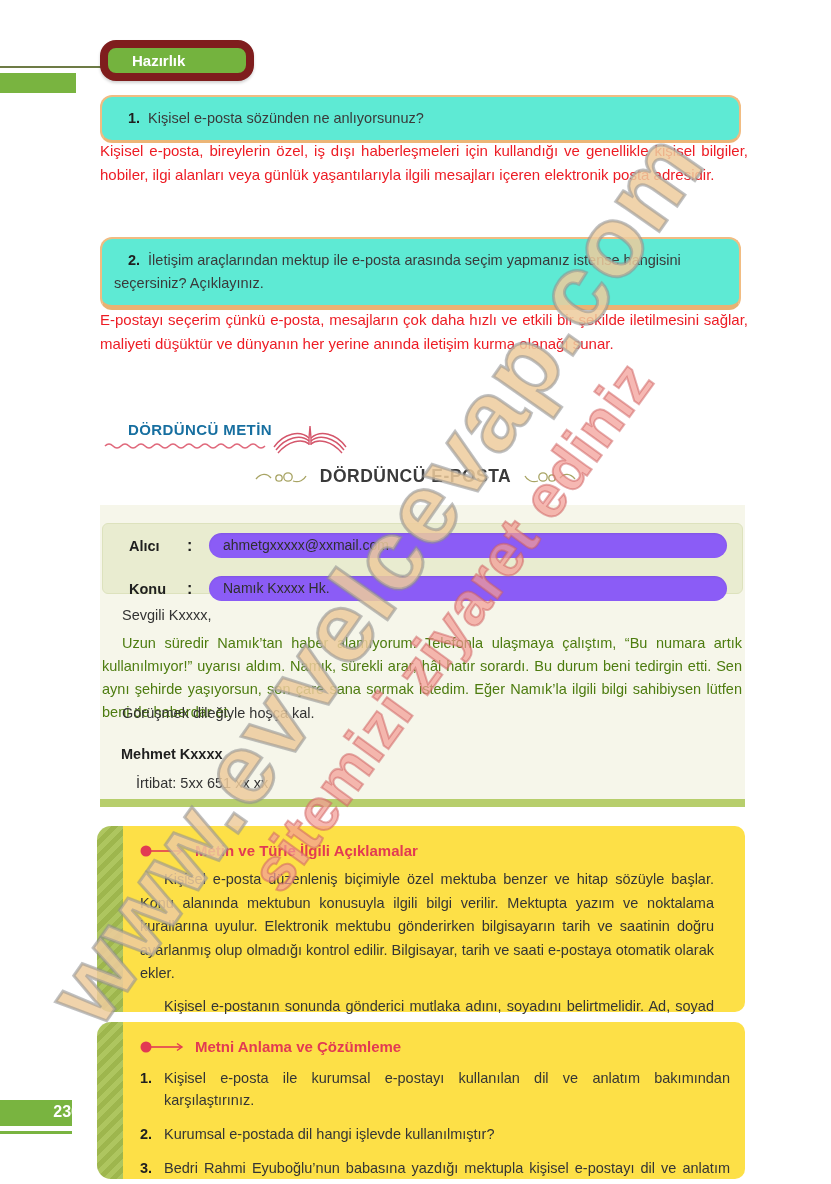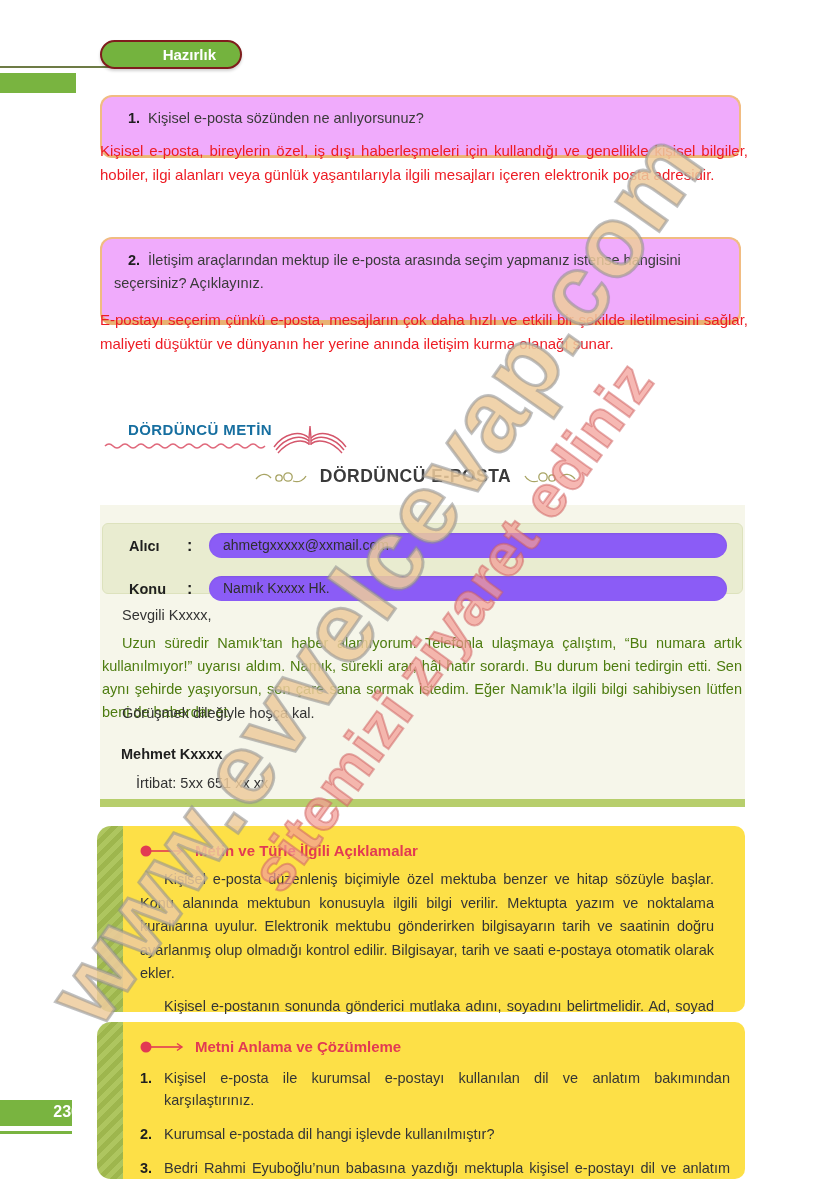--- a/index.html
+++ b/index.html
@@ -9,30 +9,30 @@
   }
   .page{position:relative;width:831px;height:1184px;overflow:hidden;}
 
   
   .top-line{position:absolute;left:0;top:66px;width:226px;height:2px;background:#6d7b45;}
   .top-bar{position:absolute;left:0;top:73px;width:76px;height:20px;background:#79b440;}
 
   
   .badge{
     position:absolute;left:100px;top:40px;min-width:90px;height:25px;
-    background:#74b33e;border:2px solid #7f1d1d;border-radius:16px;
+    background:#74b33e;border:8px solid #7f1d1d;border-radius:16px;
     color:#fff;font-weight:bold;font-size:15px;line-height:25px;
-    text-align:right;padding:0 24px;box-shadow:0 2px 3px rgba(0,0,0,.18);
+    text-align:left;padding:0 24px;box-shadow:0 2px 3px rgba(0,0,0,.18);
   }
 
   
   .qbox{
     position:absolute;left:100px;width:609px;
-    background:#f0abfc;border:2px solid #f1bc82;border-radius:12px;
-    padding:10px 16px 25px 12px;font-size:14.5px;line-height:23px;color:#3a3a3a;
+    background:#5eead4;border:2px solid #f1bc82;border-radius:12px;
+    padding:10px 16px 10px 12px;font-size:14.5px;line-height:23px;color:#3a3a3a;
   }
   .qbox.q1{top:95px;border-bottom-width:3px;border-bottom-color:#ecb577;}
   .qbox.q2{top:237px;border-bottom-width:5px;border-bottom-color:#e9b273;}
   .qnum{font-weight:bold;color:#1f1f1f;margin:0 8px 0 14px;}
   .answer{
     position:absolute;left:100px;width:648px;color:#ed1c24;
     font-size:15px;line-height:24px;text-align:justify;
   }
   .answer.a1{top:139px;}
   .answer.a2{top:308px;}

